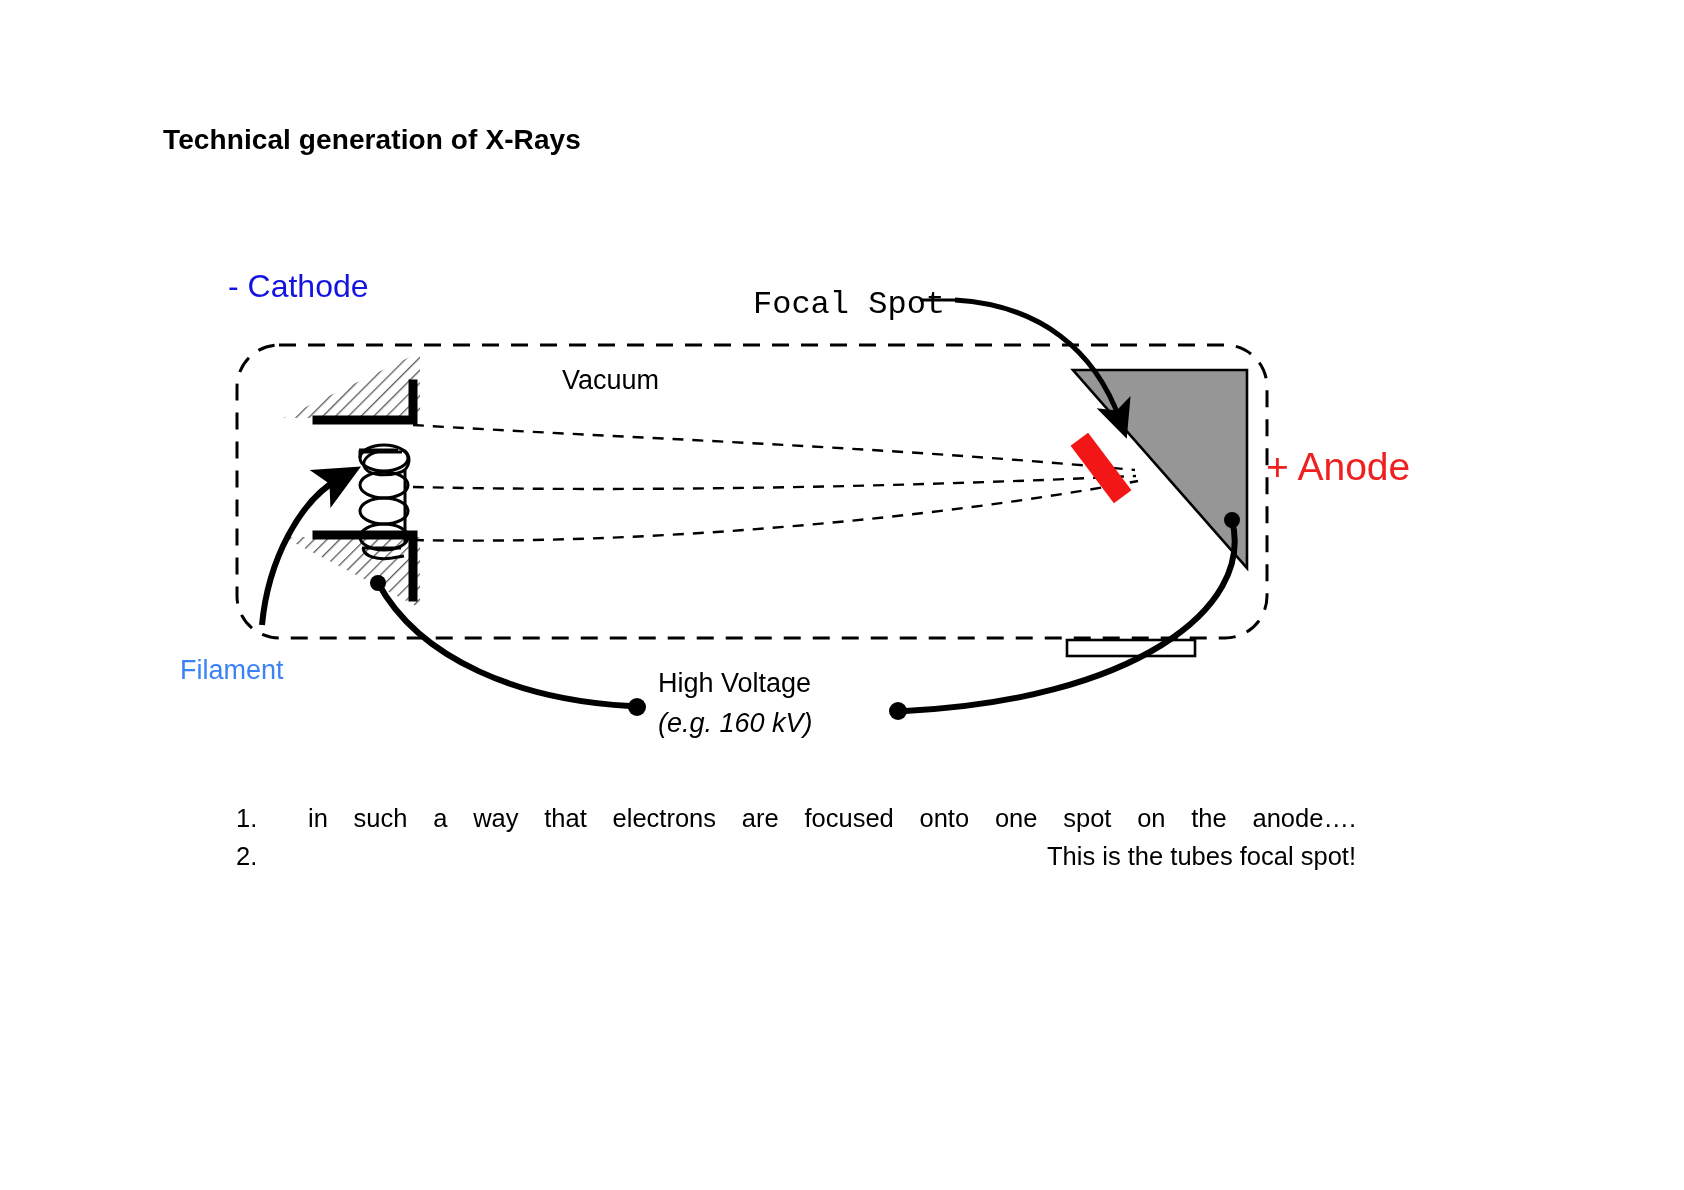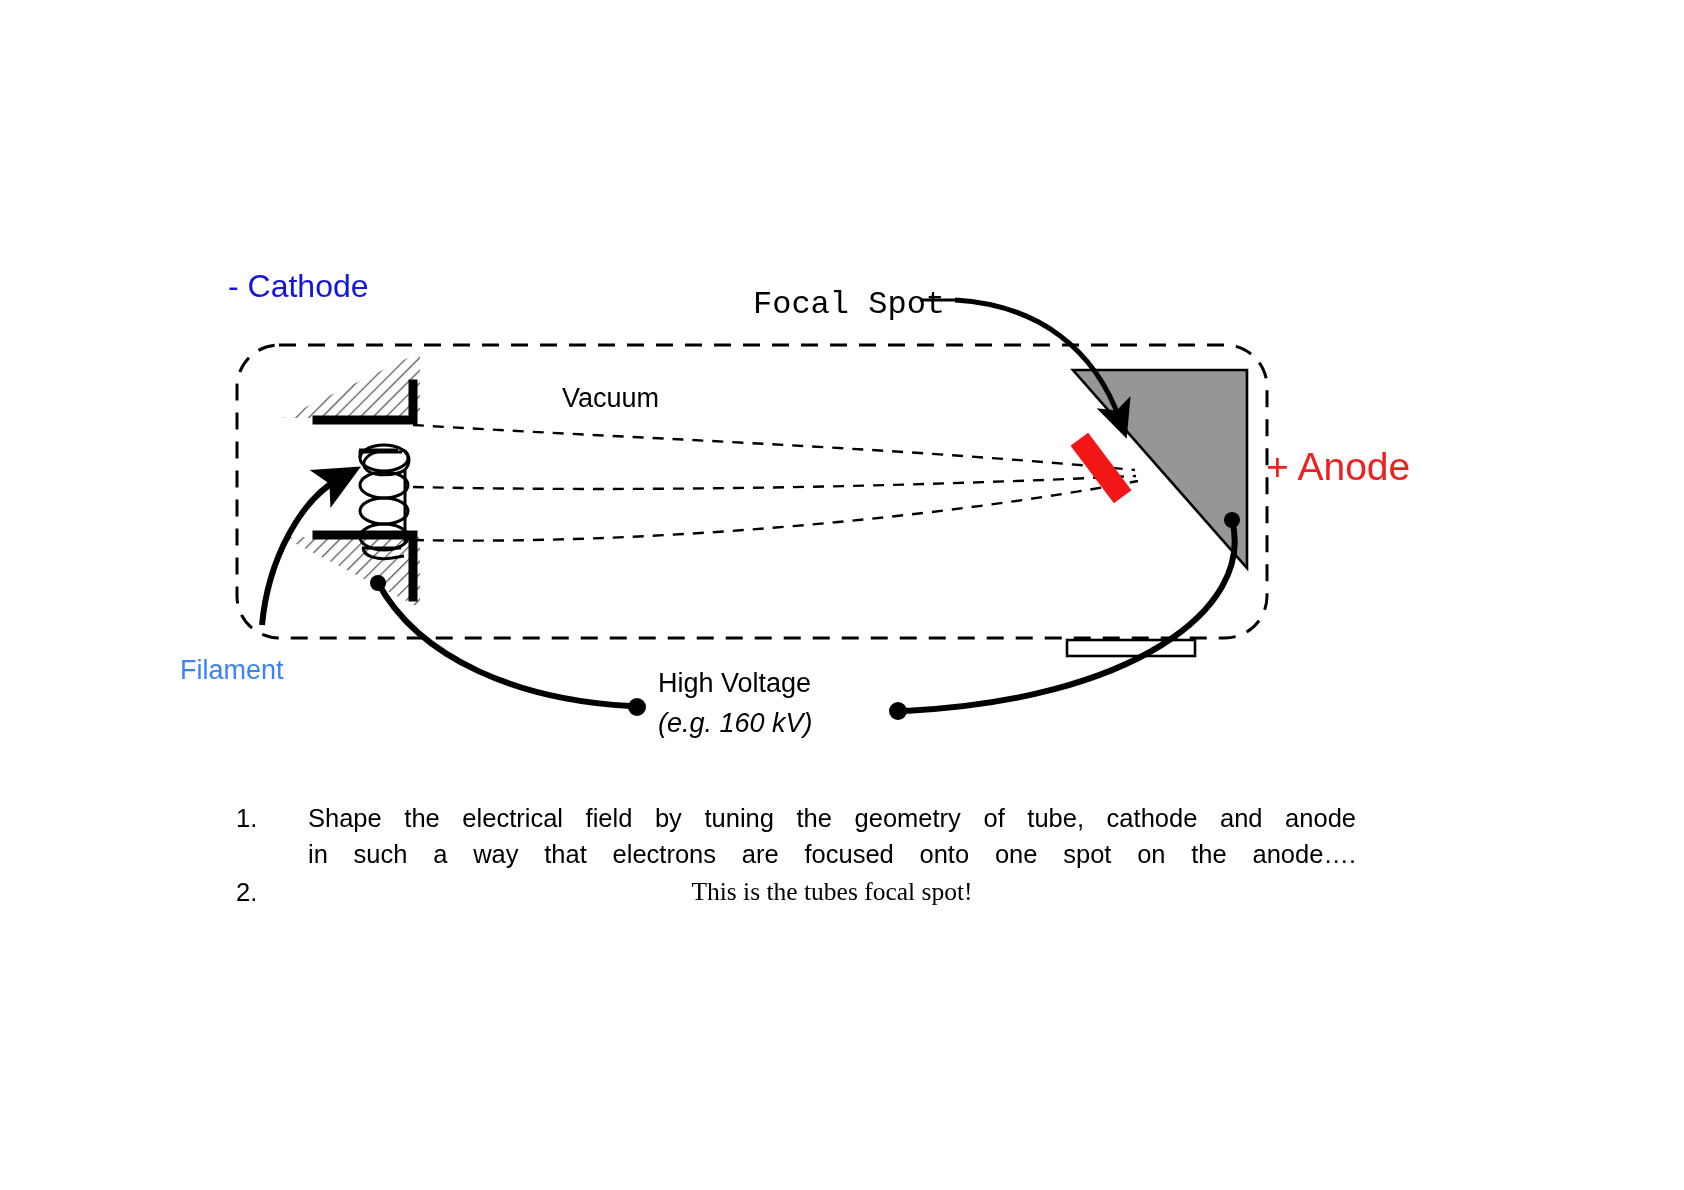--- a/index.html
+++ b/index.html
@@ -8,41 +8,42 @@
   #slide{position:absolute;left:0;top:0;width:1684px;height:1190px;}
 
   .title{position:absolute;left:163px;top:124px;font-size:28px;font-weight:bold;
          letter-spacing:0.1px;color:#000;white-space:nowrap;}
 
   .lbl{position:absolute;white-space:nowrap;}
 
   .lbl-cathode{left:228px;top:268px;font-size:32px;color:#1414e0;}
   .lbl-anode{left:1249px;top:445px;font-size:39px;color:#ef2020;padding-left:17px;}
   .lbl-focal{left:753px;top:286px;font-size:32px;color:#000;font-family:Liberation Mono, monospace;}
-  .lbl-vacuum{left:562px;top:365px;font-size:27px;color:#000;margin-top:18px;}
+  .lbl-vacuum{left:562px;top:365px;font-size:27px;color:#000;}
   .lbl-filament{left:180px;top:655px;font-size:27px;color:#3b82f6;}
   .lbl-hv1{left:658px;top:668px;font-size:27px;color:#000;}
   .lbl-hv2{left:658px;top:708px;font-size:27px;color:#000;font-style:italic;}
 
   .bullets{position:absolute;left:236px;top:800px;width:1120px;font-size:25.5px;
            color:#000;line-height:1.42;}
   .brow{display:flex;align-items:flex-start;margin-bottom:2px;}
   .bnum{width:72px;flex:0 0 72px;}
   .btxt{flex:1 1 auto;}
   .btxt .l1{display:block;text-align:justify;text-align-last:justify;}
   .btxt .l2{display:block;text-align:justify;text-align-last:justify;}
-  .brow2 .btxt{text-align:center;font-family:Liberation Serif, serif;}
+  .brow2 .btxt{text-align:right;}
 
   svg{position:absolute;left:0;top:0;width:1684px;height:1190px;overflow:visible;}
 </style>
 </head>
 <body>
 
 <div id="slide">
 
+  <div class="title">Technical generation of X-Rays</div>
 
   <svg viewBox="0 0 1684 1190">
     <defs>
       <pattern id="hatchPat" width="9" height="9" patternTransform="rotate(45)" patternUnits="userSpaceOnUse">
         <line x1="0" y1="0" x2="0" y2="9" stroke="#5a5a5a" stroke-width="2.6"></line>
       </pattern>
       <marker id="arrowHead" markerWidth="9" markerHeight="9" refX="4.2" refY="4.2" orient="auto" markerUnits="strokeWidth">
         <path d="M0.4,0.6 L8.2,4.2 L0.4,7.8 L2.2,4.2 Z" fill="#000"></path>
       </marker>
       <clipPath id="cupTopClip">
@@ -110,21 +111,20 @@
   <div class="lbl lbl-focal">Focal Spot</div>
   <div class="lbl lbl-vacuum">Vacuum</div>
   <div class="lbl lbl-filament">Filament</div>
   <div class="lbl lbl-hv1">High Voltage</div>
   <div class="lbl lbl-hv2">(e.g. 160 kV)</div>
 
   <div class="bullets">
     <div class="brow">
       <div class="bnum">1.</div>
       <div class="btxt">
-        <span class="l1">Shape the electrical field by tuning the geometry of tube, cathode and anode</span>
         <span class="l2">in such a way that electrons are focused onto one spot on the anode….</span>
       </div>
     </div>
     <div class="brow brow2">
       <div class="bnum">2.</div>
       <div class="btxt">This is the tubes focal spot!</div>
     </div>
   </div>
 
 </div>

